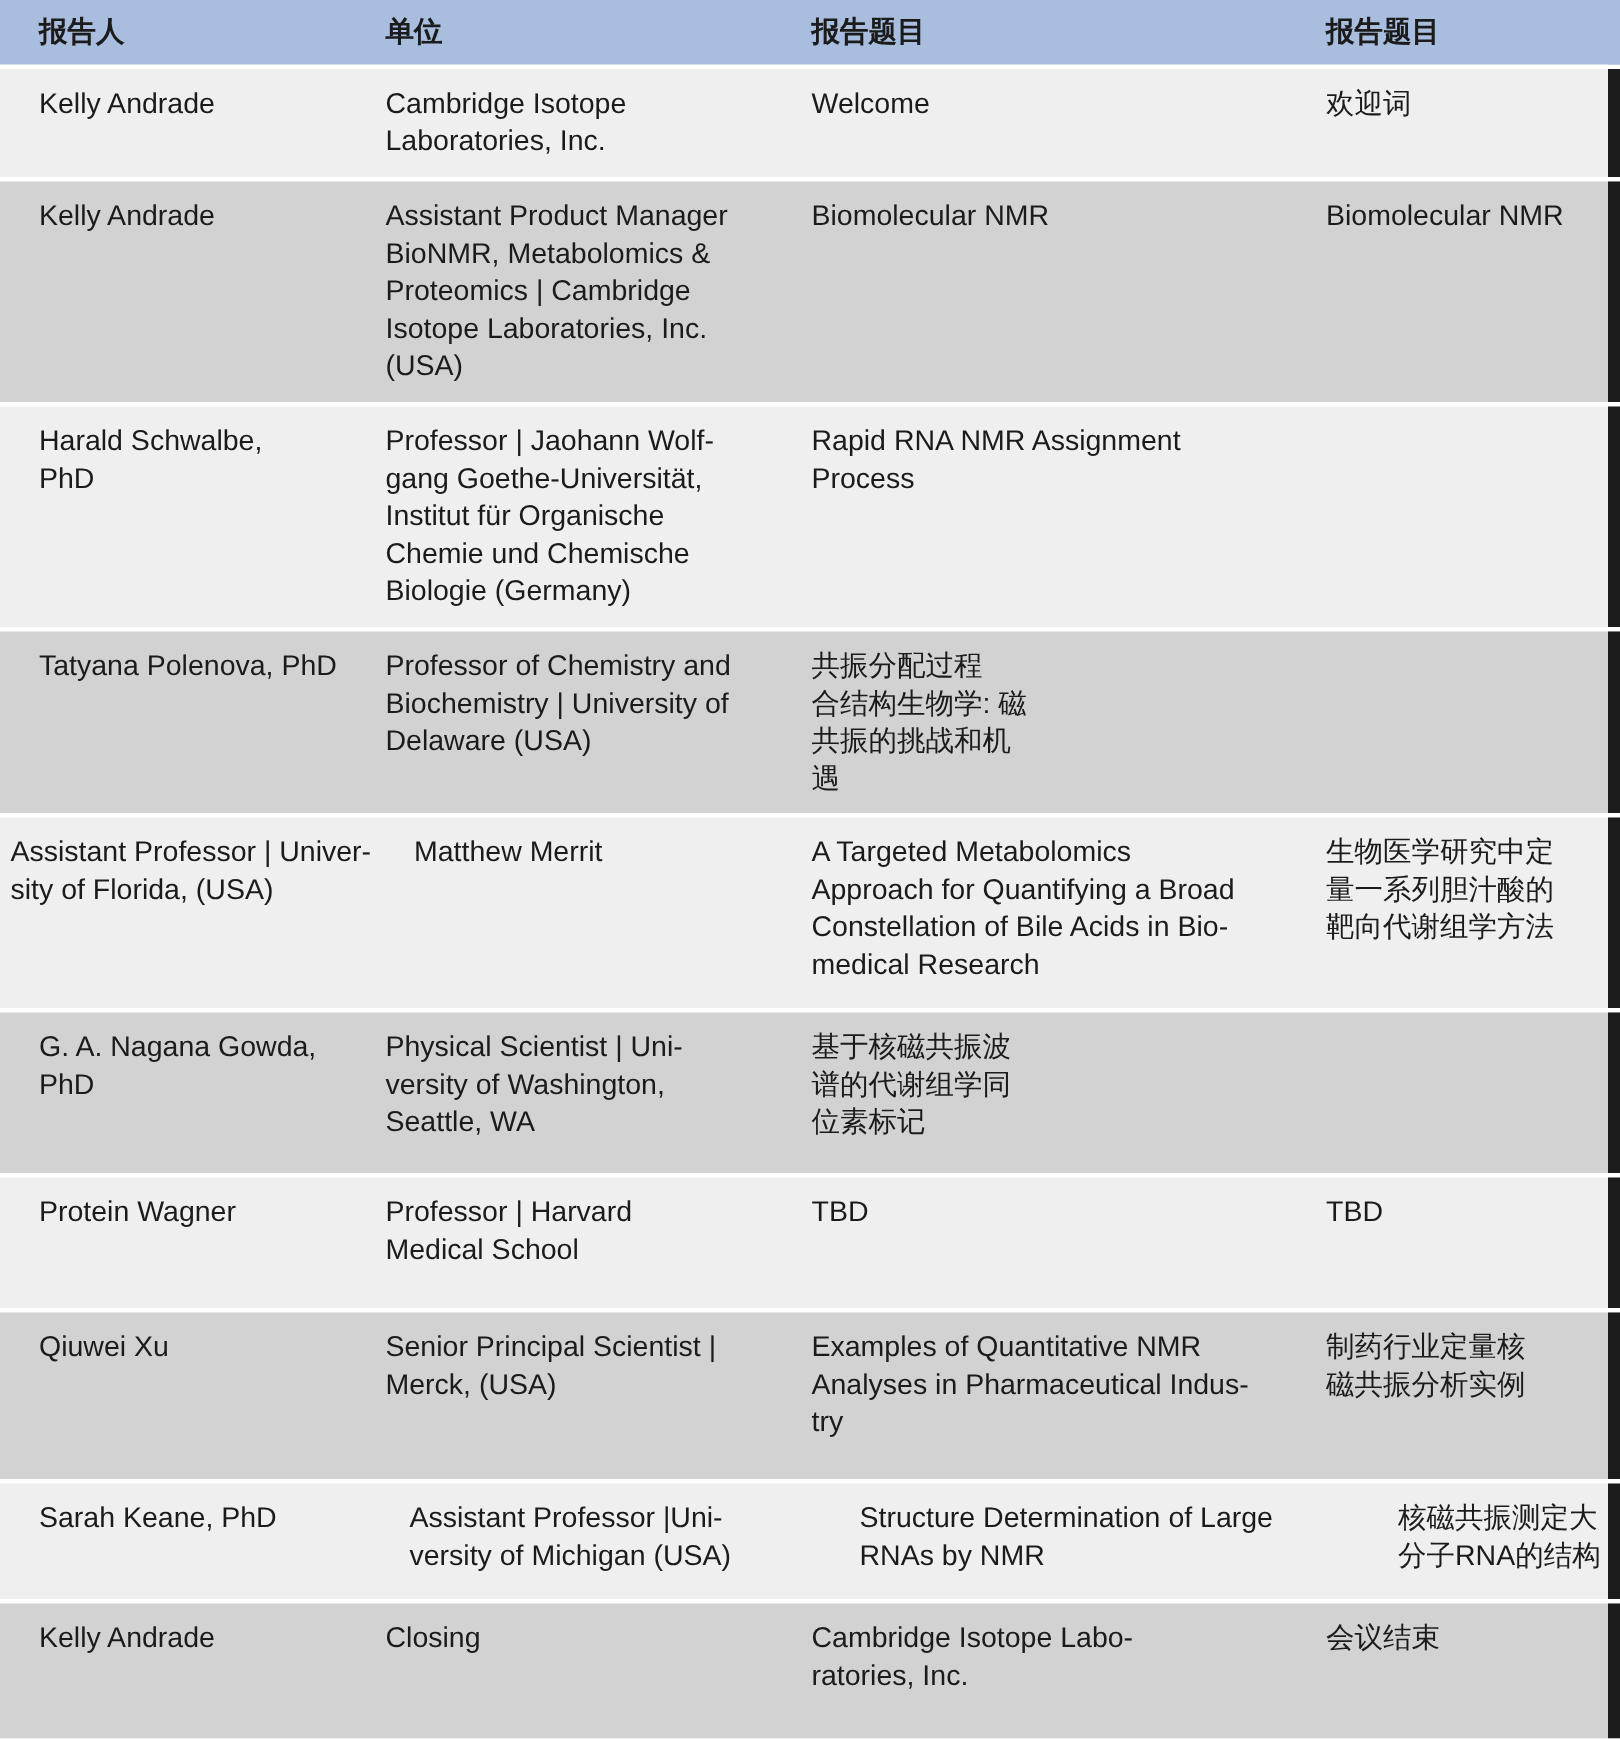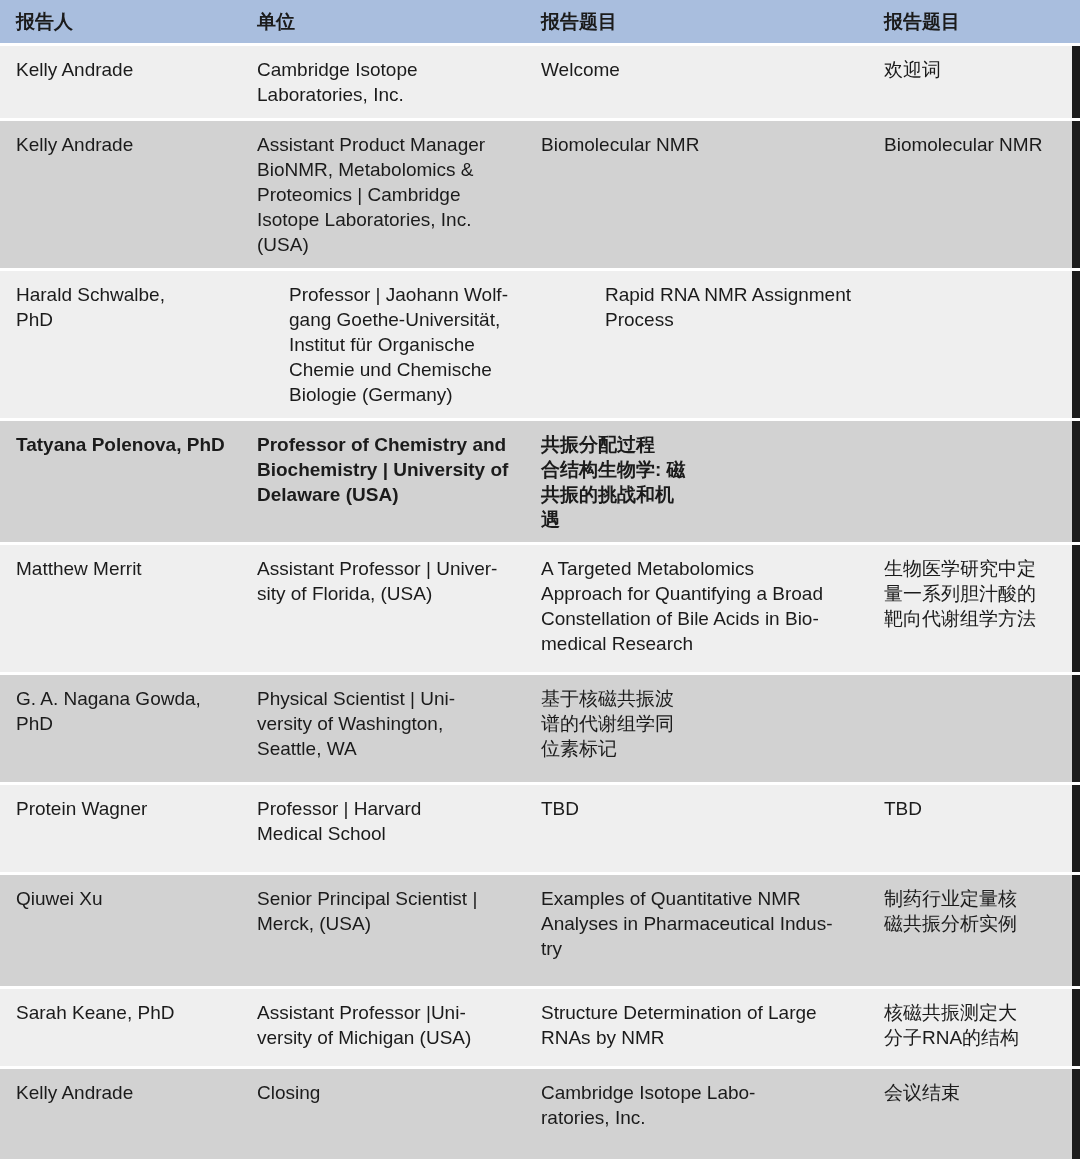--- a/index.html
+++ b/index.html
@@ -33,21 +33,21 @@
   .trow.light{background:#efefef;}
   .trow.dark{background:#d2d2d2;}
   .cell{
     font-size:19px;
     line-height:25px;
     white-space:pre;
     padding:11px 0 10px 7px;
     overflow:hidden;
   }
   .header .cell{padding-top:0;padding-bottom:0;}
-  .c1{padding-left:16px;}
+  .c1{padding-left:26px;}
 </style>
 </head>
 <body>
 
 <div class="table">
   <div class="trow header">
     <div class="cell c1">报告人</div>
     <div class="cell c2">单位</div>
     <div class="cell c3">报告题目</div>
     <div class="cell c4">报告题目</div>
@@ -60,43 +60,43 @@
         <div class="cell c4">欢迎词</div>
       </div><div class="trow body dark" style="min-height: 147px;">
         <div class="cell c1">Kelly Andrade</div>
         <div class="cell c2">Assistant Product Manager
 BioNMR, Metabolomics &amp;
 Proteomics | Cambridge
 Isotope Laboratories, Inc.
 (USA)</div>
         <div class="cell c3">Biomolecular NMR</div>
         <div class="cell c4">Biomolecular NMR</div>
-      </div><div class="trow body light" style="min-height: 147px; gap: 32px;">
+      </div><div class="trow body light" style="min-height: 147px;">
         <div class="cell c1">Harald Schwalbe,
 PhD</div>
         <div class="cell c2">Professor | Jaohann Wolf-
 gang Goethe-Universität,
 Institut für Organische
 Chemie und Chemische
 Biologie (Germany)</div>
         <div class="cell c3">Rapid RNA NMR Assignment
 Process</div>
-      </div><div class="trow body dark" style="min-height: 121px; font-weight: bold;">
+      </div><div class="trow body dark" style="min-height: 121px;">
         <div class="cell c1">Tatyana Polenova, PhD</div>
         <div class="cell c2">Professor of Chemistry and
 Biochemistry | University of
 Delaware (USA)</div>
         <div class="cell c4">共振分配过程
 合结构生物学: 磁
 共振的挑战和机
 遇</div>
       </div><div class="trow body light" style="min-height: 127px;">
-        <div class="cell c1">Matthew Merrit</div>
         <div class="cell c2">Assistant Professor | Univer-
 sity of Florida, (USA)</div>
+        <div class="cell c1">Matthew Merrit</div>
         <div class="cell c3">A Targeted Metabolomics
 Approach for Quantifying a Broad
 Constellation of Bile Acids in Bio-
 medical Research</div>
         <div class="cell c4">生物医学研究中定
 量一系列胆汁酸的
 靶向代谢组学方法</div>
       </div><div class="trow body dark" style="min-height: 107px;">
         <div class="cell c1">G. A. Nagana Gowda,
 PhD</div>
@@ -114,21 +114,21 @@
         <div class="cell c4">TBD</div>
       </div><div class="trow body dark" style="min-height: 111px;">
         <div class="cell c1">Qiuwei Xu</div>
         <div class="cell c2">Senior Principal Scientist |
 Merck, (USA)</div>
         <div class="cell c3">Examples of Quantitative NMR
 Analyses in Pharmaceutical Indus-
 try</div>
         <div class="cell c4">制药行业定量核
 磁共振分析实例</div>
-      </div><div class="trow body light" style="min-height: 77px;">
+      </div><div class="trow body light" style="min-height: 77px; gap: 16px;">
         <div class="cell c1">Sarah Keane, PhD</div>
         <div class="cell c2">Assistant Professor |Uni-
 versity of Michigan (USA)</div>
         <div class="cell c3">Structure Determination of Large
 RNAs by NMR</div>
         <div class="cell c4">核磁共振测定大
 分子RNA的结构</div>
       </div><div class="trow body dark" style="min-height: 90px;">
         <div class="cell c1">Kelly Andrade</div>
         <div class="cell c3">Closing</div>

